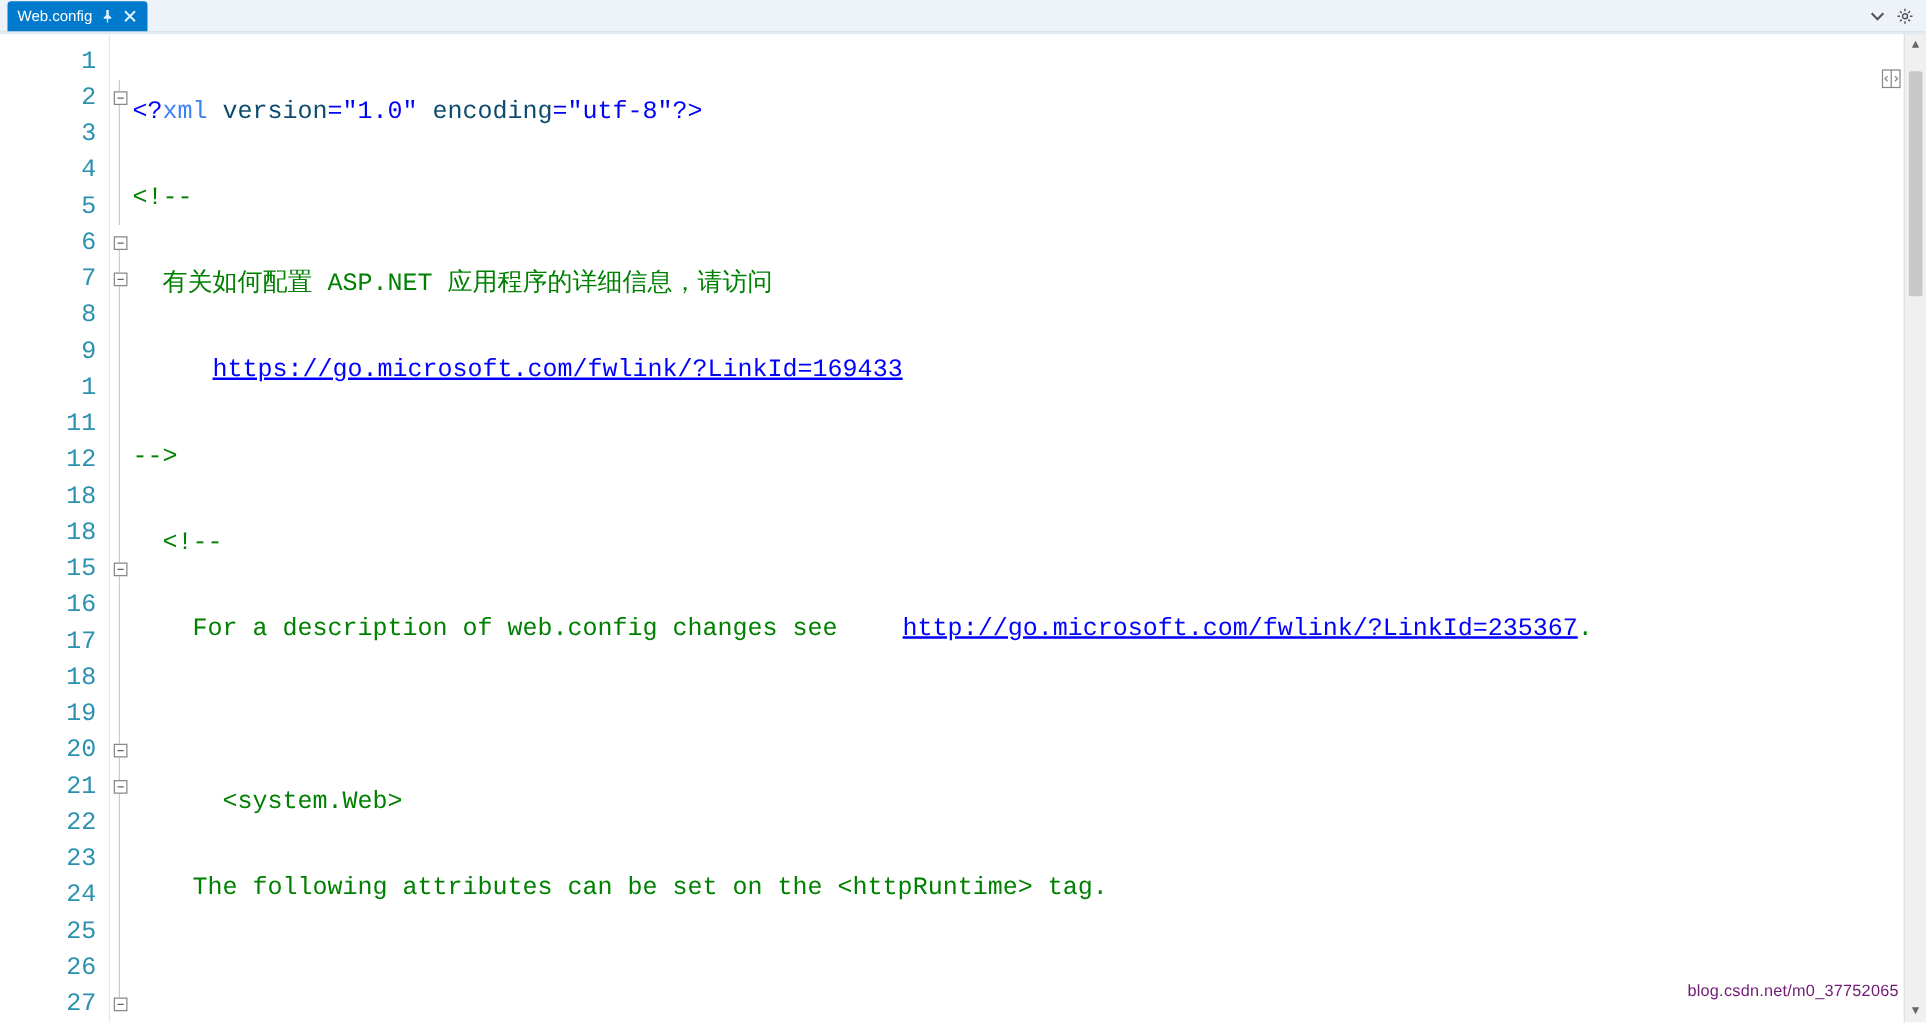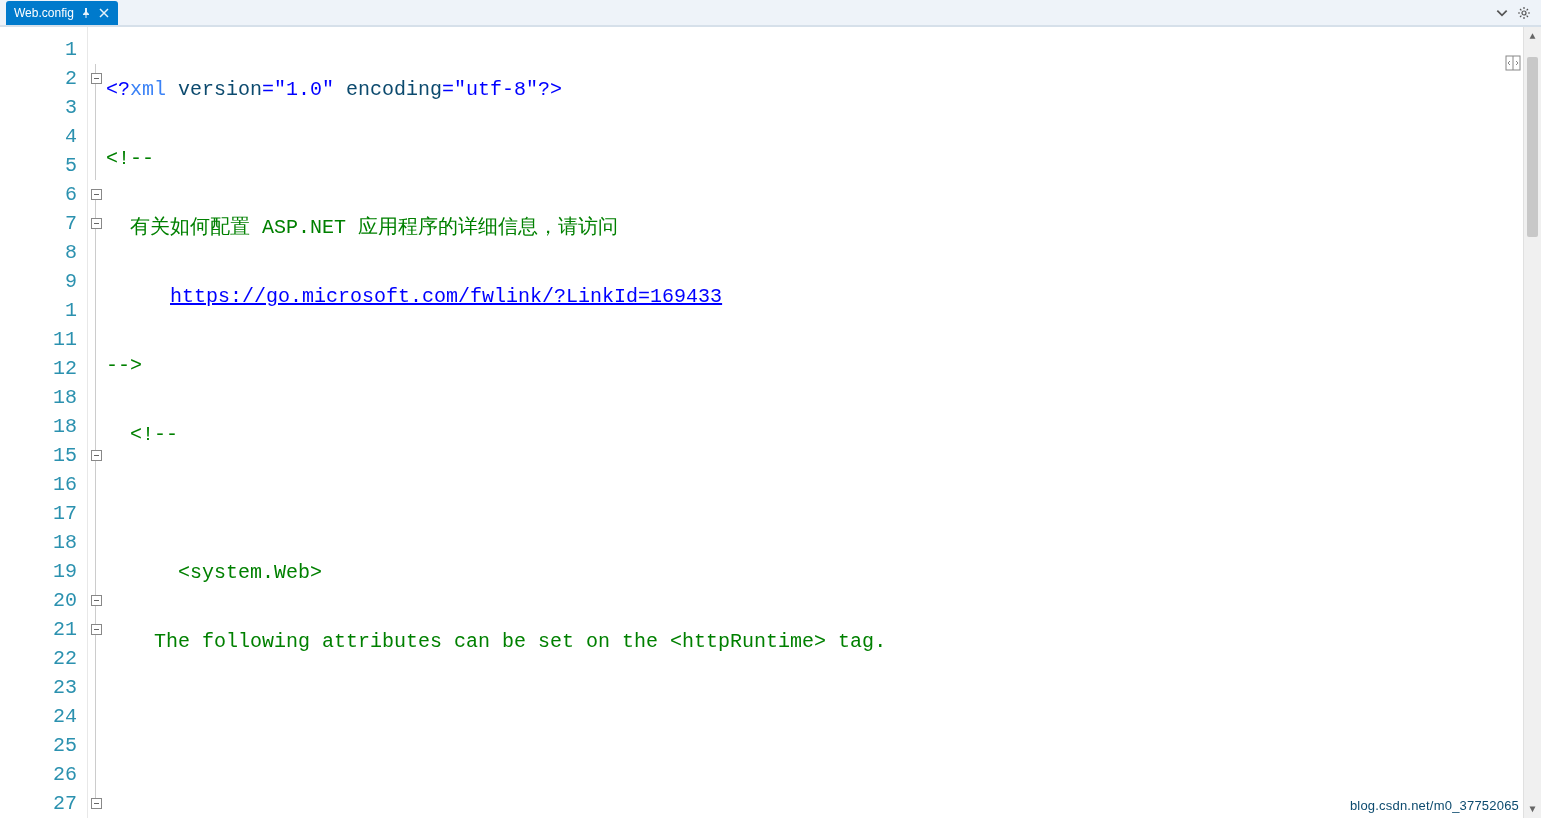--- a/index.html
+++ b/index.html
@@ -160,23 +160,23 @@
     position:absolute;
     right:20px;
     top:28px;
     width:16px;height:16px;
     z-index:5;
   }
   .split-icon svg{width:16px;height:16px;}
   .watermark {
     position:absolute;
     right:22px;
-    bottom:6px;
+    bottom:19px;
     font:13px/1 "Segoe UI",sans-serif;
-    color:#0c4a6e;
+    color:#701a75;
     letter-spacing:.2px;
     z-index:4;
     margin-left:48px;
   }
 </style>
 </head>
 <body>
 
 <div class="window">
 
@@ -294,20 +294,21 @@
         </div>
     </div>
 
     <div class="code">
       <div class="row"><span class="blue">&lt;?</span><span class="mar">xml </span><span class="attr">version</span><span class="blue">="1.0" </span><span class="attr">encoding</span><span class="blue">="utf-8"</span><span class="blue">?&gt;</span></div>
       <div class="row"><span class="cmt">&lt;!--</span></div>
       <div class="row"><span class="cmt">  有关如何配置 ASP.NET 应用程序的详细信息，请访问</span></div>
       <div class="row"><span class="cmt">  </span><span class="lnk">https://go.microsoft.com/fwlink/?LinkId=169433</span></div>
       <div class="row"><span class="cmt">--&gt;</span></div>
       <div class="row"><span class="pl">  </span><span class="cmt">&lt;!--</span></div>
+      <div class="row"><span class="cmt">    For a description of web.config changes see </span><span class="lnk">http://go.microsoft.com/fwlink/?LinkId=235367</span><span class="cmt">.</span></div>
       <div class="row"><span class="cmt"></span></div>
       <div class="row"><span class="cmt">      &lt;system.Web&gt;</span></div>
       <div class="row"><span class="cmt">    The following attributes can be set on the &lt;httpRuntime&gt; tag.</span></div>
       
       
       
       
       
       
       

